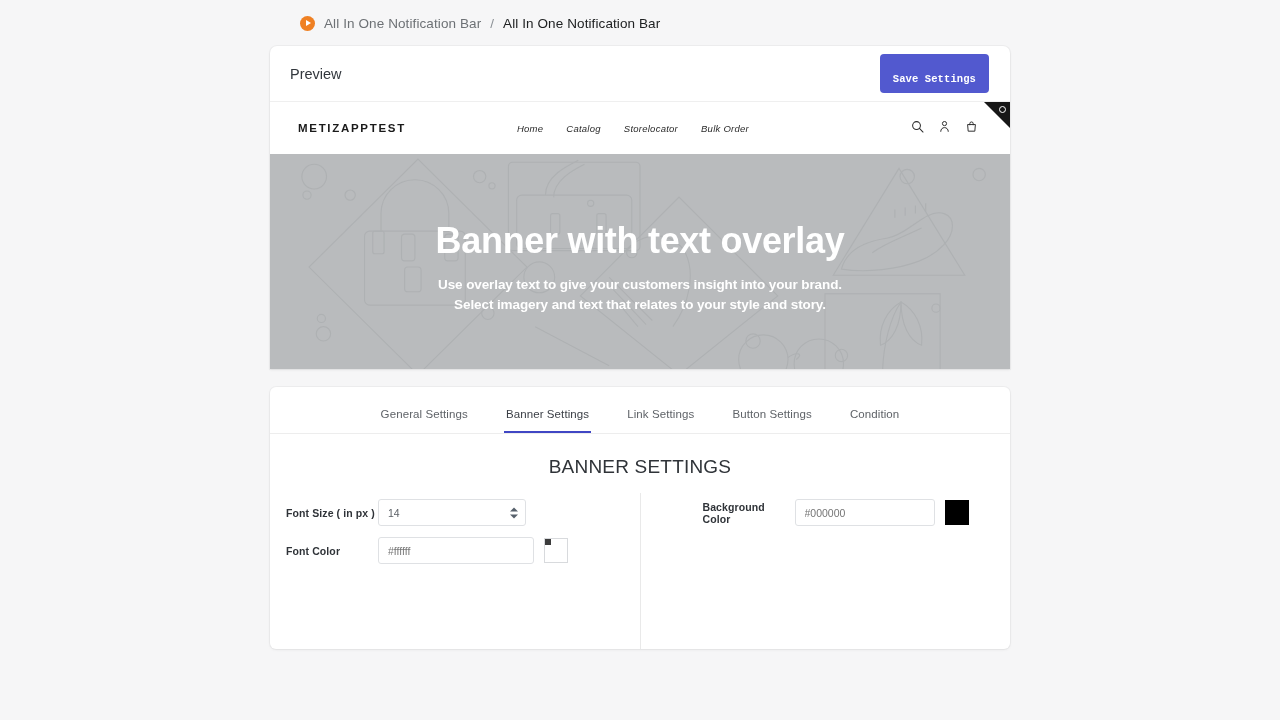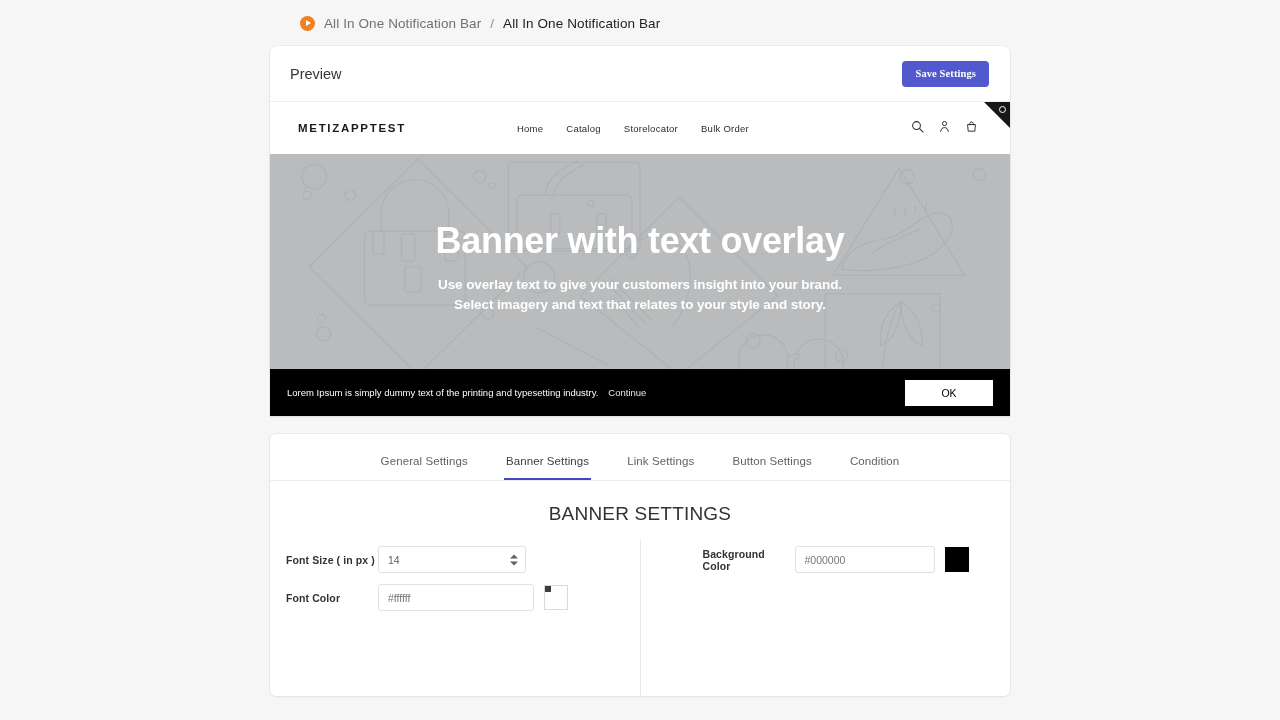--- a/index.html
+++ b/index.html
@@ -79,24 +79,24 @@
     font-size: 14.5px;
     color: #32373d;
   }
   #save-settings-button {
     background: #5259cf;
     color: #ffffff;
     font-size: 10.5px;
     font-weight: bold;
     border: none;
     border-radius: 4px;
-    padding: 7px 13px 8px;
+    padding: 19px 13px 8px;
     cursor: pointer;
     letter-spacing: .1px;
-    font-family: Liberation Serif, serif;
+    font-family: Liberation Mono, monospace;
     margin-left: 40px;
   }
 
   
   #storefront { position: relative; }
 
   #store-nav {
     height: 52px;
     display: flex;
     align-items: center;
@@ -114,20 +114,21 @@
     display: flex;
     gap: 23px;
     margin: 0 auto;
     padding-left: 30px;
   }
   .store-menu-item {
     font-size: 9.5px;
     color: #2b2b2b;
     letter-spacing: .25px;
     cursor: pointer;
+    font-style: italic;
   }
   #store-icons {
     display: flex;
     align-items: center;
     gap: 14px;
     margin-left: auto;
     padding-right: 14px;
   }
   .store-icon { cursor: pointer; display: block; }
 
@@ -456,25 +457,20 @@
           </g>
         </svg>
 
         <div id="hero-text">
           <div id="hero-heading">Banner with text overlay</div>
           <div class="hero-sub">Use overlay text to give your customers insight into your brand.</div>
           <div class="hero-sub">Select imagery and text that relates to your style and story.</div>
         </div>
       </div>
 
-      <div id="notification-bar">
-        <span id="notification-text">Lorem Ipsum is simply dummy text of the printing and typesetting industry.</span>
-        <span id="notification-link">Continue</span>
-        <button id="notification-ok-button">OK</button>
-      </div>
 
     </div>
   </div>
 
   <div id="settings-card">
 
     <div id="tabs-row">
       <div class="tab-item">General Settings</div>
       <div class="tab-item active">Banner Settings</div>
       <div class="tab-item">Link Settings</div>

